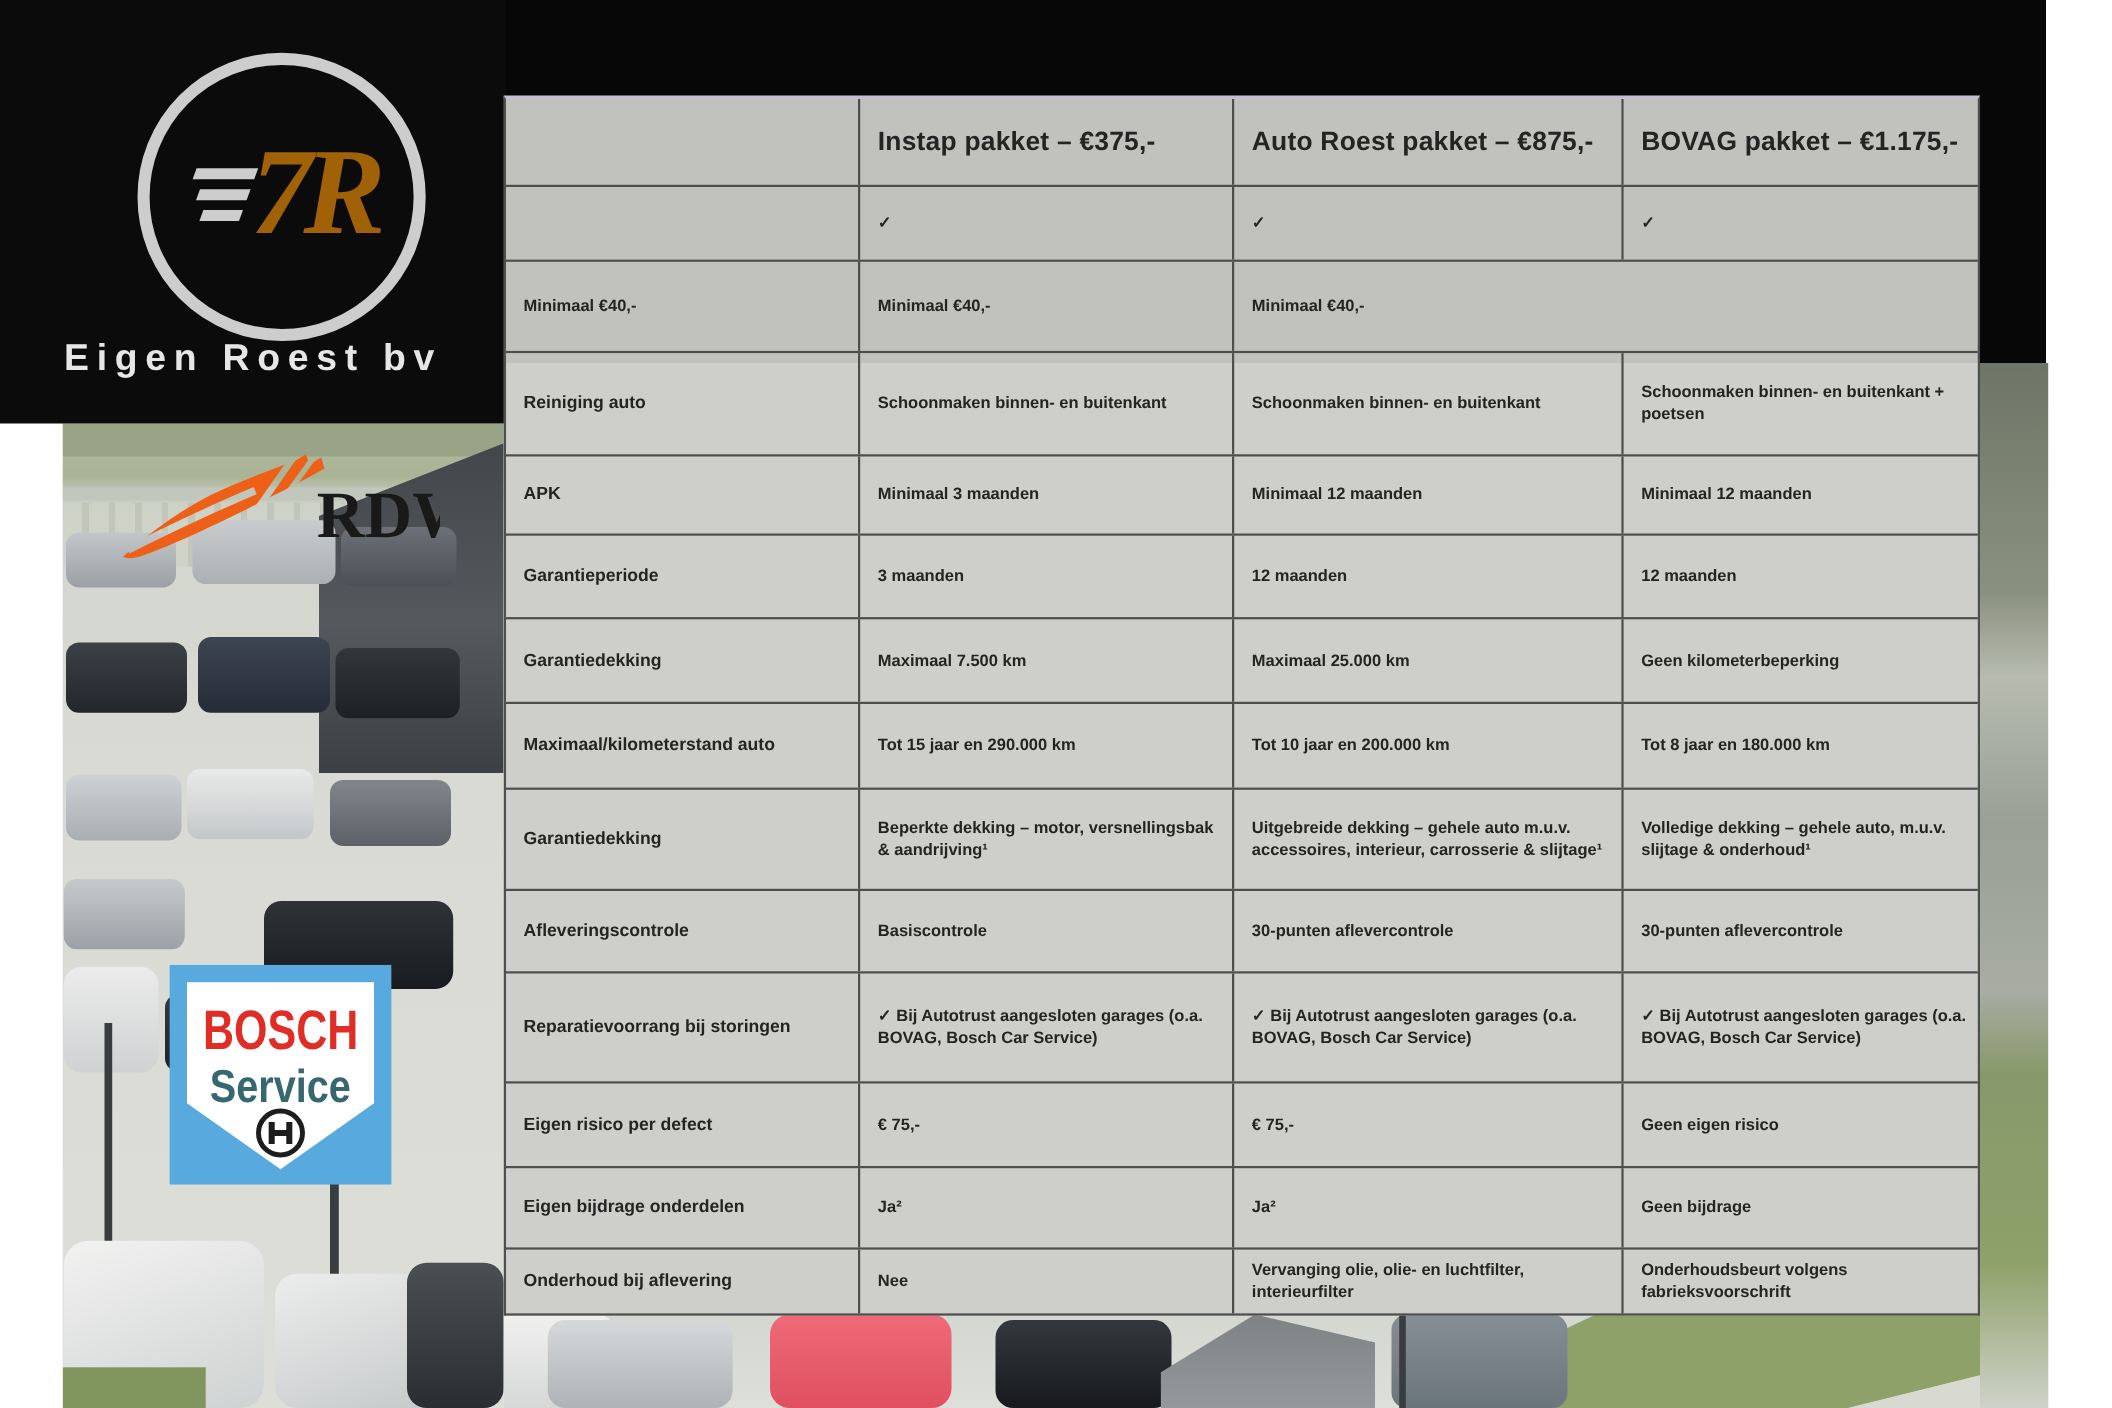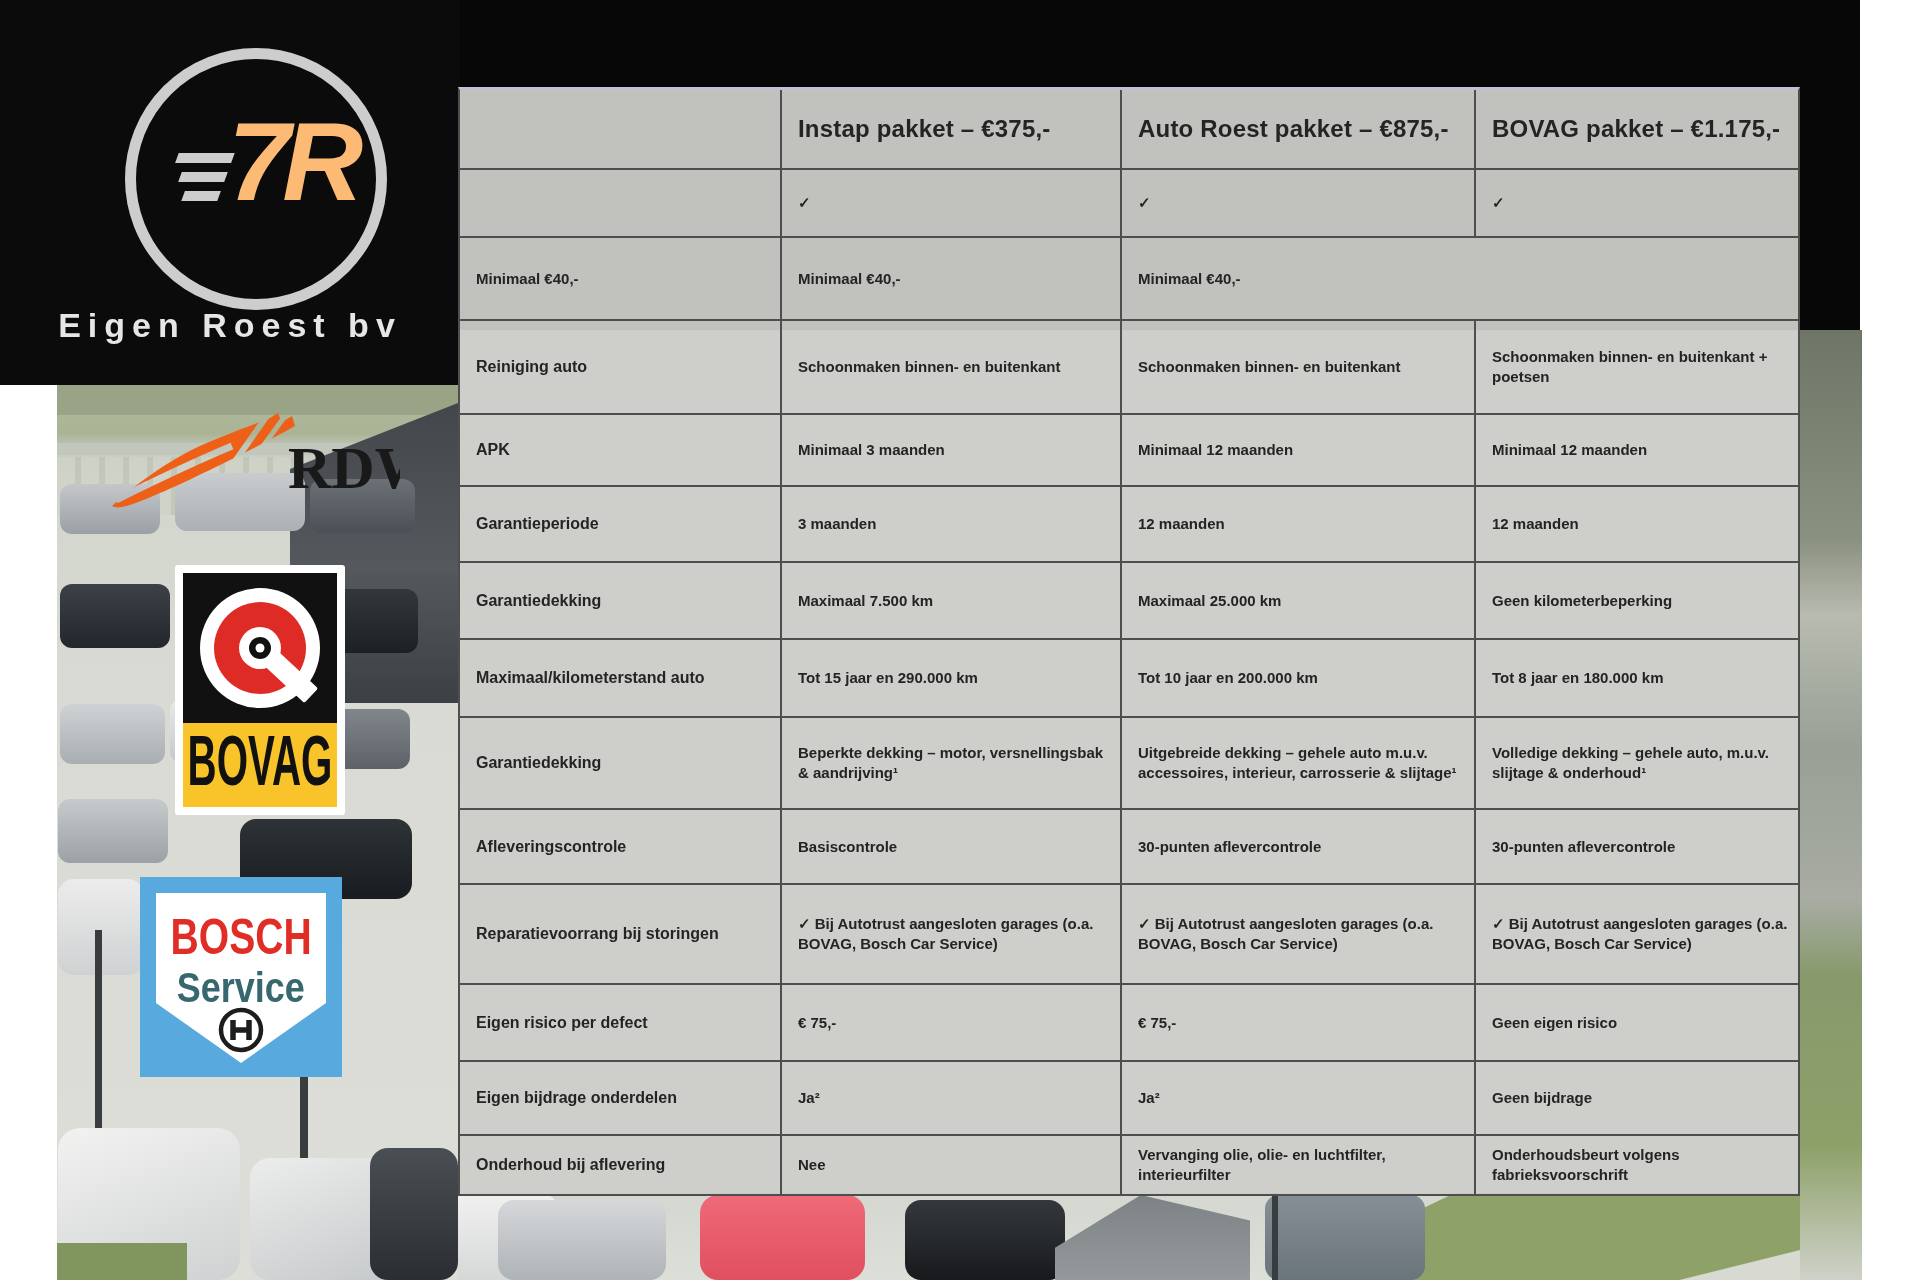--- a/index.html
+++ b/index.html
@@ -21,22 +21,22 @@
 
   
   .band-top{position:absolute;left:460px;top:0;width:1400px;height:330px;background:#070707;z-index:1}
   .brand-box{position:absolute;left:0;top:0;width:460px;height:385px;background:#0b0b0b;z-index:2}
   .ar-circle{position:absolute;left:125px;top:48px;width:262px;height:262px;border:11px solid #cdcdcd;border-radius:50%;}
   .ar-lines{position:absolute;left:34px;top:94px;display:flex;flex-direction:column;align-items:flex-end;gap:9px;transform:skewX(-20deg)}
   .ar-lines i{display:block;height:10px;background:#cdcdcd}
   .ar-lines i:nth-child(1){width:56px}
   .ar-lines i:nth-child(2){width:46px}
   .ar-lines i:nth-child(3){width:36px}
-  .ar-mono{position:absolute;left:92px;top:38px;font-family:Liberation Sans, sans-serif;
-    font-style:italic;font-weight:bold;font-size:112px;letter-spacing:-8px;color:#fdba74}
+  .ar-mono{position:absolute;left:92px;top:52px;font-family:Liberation Serif, serif;
+    font-style:italic;font-weight:bold;font-size:112px;letter-spacing:-8px;color:#a16207}
   .brand-name{position:absolute;left:0;top:306px;width:460px;text-align:center;
     color:#e6e6e6;font-size:34px;font-weight:700;letter-spacing:7px;white-space:nowrap}
 
   
   .photo-left{position:absolute;left:57px;top:385px;width:401px;height:895px;overflow:hidden;z-index:1;
     background:linear-gradient(#b4bca4 0,#aab394 48px,#c6cabe 66px,#d3d6cd 90px,#d8dad3 300px,#dcded7 100%)}
   .treeline{position:absolute;left:0;top:0;width:401px;height:30px;background:#99a385}
   .roadline{position:absolute;left:0;top:58px;width:401px;height:12px;background:#c2c7bd}
   .racks{position:absolute;left:0;top:72px;width:250px;height:58px;
     background:repeating-linear-gradient(90deg,#cfd2c6 0 18px,#bfc3b5 18px 24px);opacity:.8}
@@ -55,21 +55,21 @@
     clip-path:polygon(100% 48%,100% 100%,87% 100%)}
   .structure{position:absolute;left:597px;top:2px;width:195px;height:85px;background:linear-gradient(#7d8285,#95999b);
     clip-path:polygon(0 62%,44% 0,100% 30%,100% 100%,0 100%);border-radius:0}
 
   .photo-right{position:absolute;left:1800px;top:330px;width:62px;height:950px;z-index:1;
     background:linear-gradient(#6e7566 0,#8b9180 22%,#b7bbb0 30%,#9aa096 44%,#a8aca3 60%,#87996b 68%,#8ea169 86%,#cfd2c9 100%)}
 
   
   .rdw{position:absolute;left:108px;top:412px;width:292px;height:112px;z-index:3}
   .bovag{position:absolute;left:175px;top:565px;width:170px;height:250px;z-index:3}
-  .bosch{position:absolute;left:140px;top:877px;width:202px;height:200px;z-index:3}
+  .bosch{position:absolute;left:154px;top:877px;width:202px;height:200px;z-index:3}
 
   
   .pkg-table{position:absolute;left:458px;top:87px;width:1342px;z-index:5;
     background:var(--table-bg);
     border:2px solid var(--table-border);border-top:3px solid var(--table-top-border)}
   .trow{display:grid;grid-template-columns:320px 340px 354px 328px;border-bottom:2px solid var(--table-border)}
   .trow:last-child{border-bottom:none}
   .cell{display:flex;align-items:center;padding:4px 12px 4px 16px;
     font-weight:700;font-size:15px;line-height:1.33;color:var(--text);
     border-left:2px solid var(--table-border)}
@@ -145,36 +145,20 @@
           <path d="M163,-2 L128,48" stroke="#000" stroke-width="6" fill="none"></path>
           <path d="M177,4 L148,44" stroke="#000" stroke-width="5" fill="none"></path>
           <path d="M8,88 C44,70 86,50 124,34" stroke="#000" stroke-width="7" fill="none"></path>
         </mask>
       </defs>
       <path mask="url(#slits)" fill="var(--rdw-orange)" d="M4,94 C32,68 70,42 106,28 C130,18 150,11 162,6 L170,1 L174,11 C176,9 180,6 184,4 L187,14 C164,27 142,38 118,50 C90,64 48,84 22,93 C13,96 7,96 4,94 Z"></path>
       <text x="180" y="76" font-family="Liberation Serif, serif" font-weight="600" font-size="60" fill="#191919">RDW</text>
     </svg>
   </div>
 
-  <div class="bovag">
-    <svg width="170" height="250" viewBox="0 0 170 250">
-      <rect x="0" y="0" width="170" height="250" rx="3" fill="#ffffff"></rect>
-      <rect x="8" y="8" width="154" height="150" fill="#111111"></rect>
-      <circle cx="85" cy="83" r="60" fill="#ffffff"></circle>
-      <circle cx="85" cy="83" r="46" fill="var(--bovag-red)"></circle>
-      <g transform="rotate(43 85 83)">
-        <rect x="85" y="73" width="70" height="20" rx="2" fill="#ffffff"></rect>
-      </g>
-      <circle cx="85" cy="83" r="21" fill="#ffffff"></circle>
-      <circle cx="85" cy="83" r="11" fill="#111111"></circle>
-      <circle cx="85" cy="83" r="4.5" fill="#ffffff"></circle>
-      <rect x="8" y="158" width="154" height="84" fill="var(--bovag-yellow)"></rect>
-      <text transform="scale(0.72,1.27)" x="118" y="173" text-anchor="middle" font-family="Liberation Sans, sans-serif" font-weight="bold" font-size="56" fill="#111111">BOVAG</text>
-    </svg>
-  </div>
 
   <div class="bosch">
     <svg width="202" height="200" viewBox="0 0 202 200">
       <rect x="0" y="0" width="202" height="200" fill="var(--bosch-blue)"></rect>
       <polygon points="16,16 186,16 186,126 101,186 16,126" fill="#ffffff"></polygon>
       <text transform="scale(0.85,1.1)" x="119" y="70" text-anchor="middle" font-family="Liberation Sans, sans-serif" font-weight="bold" font-size="46" fill="var(--bosch-red)">BOSCH</text>
       <text transform="scale(0.9,1.05)" x="112" y="119" text-anchor="middle" font-family="Liberation Sans, sans-serif" font-weight="bold" font-size="40" fill="var(--bosch-teal)">Service</text>
       <g>
         <circle cx="101" cy="153" r="20" fill="none" stroke="#1d1d1d" stroke-width="4.5"></circle>
         <path d="M93,143 v20 M109,143 v20 M93,153 h16" stroke="#1d1d1d" stroke-width="5.5" fill="none"></path>

